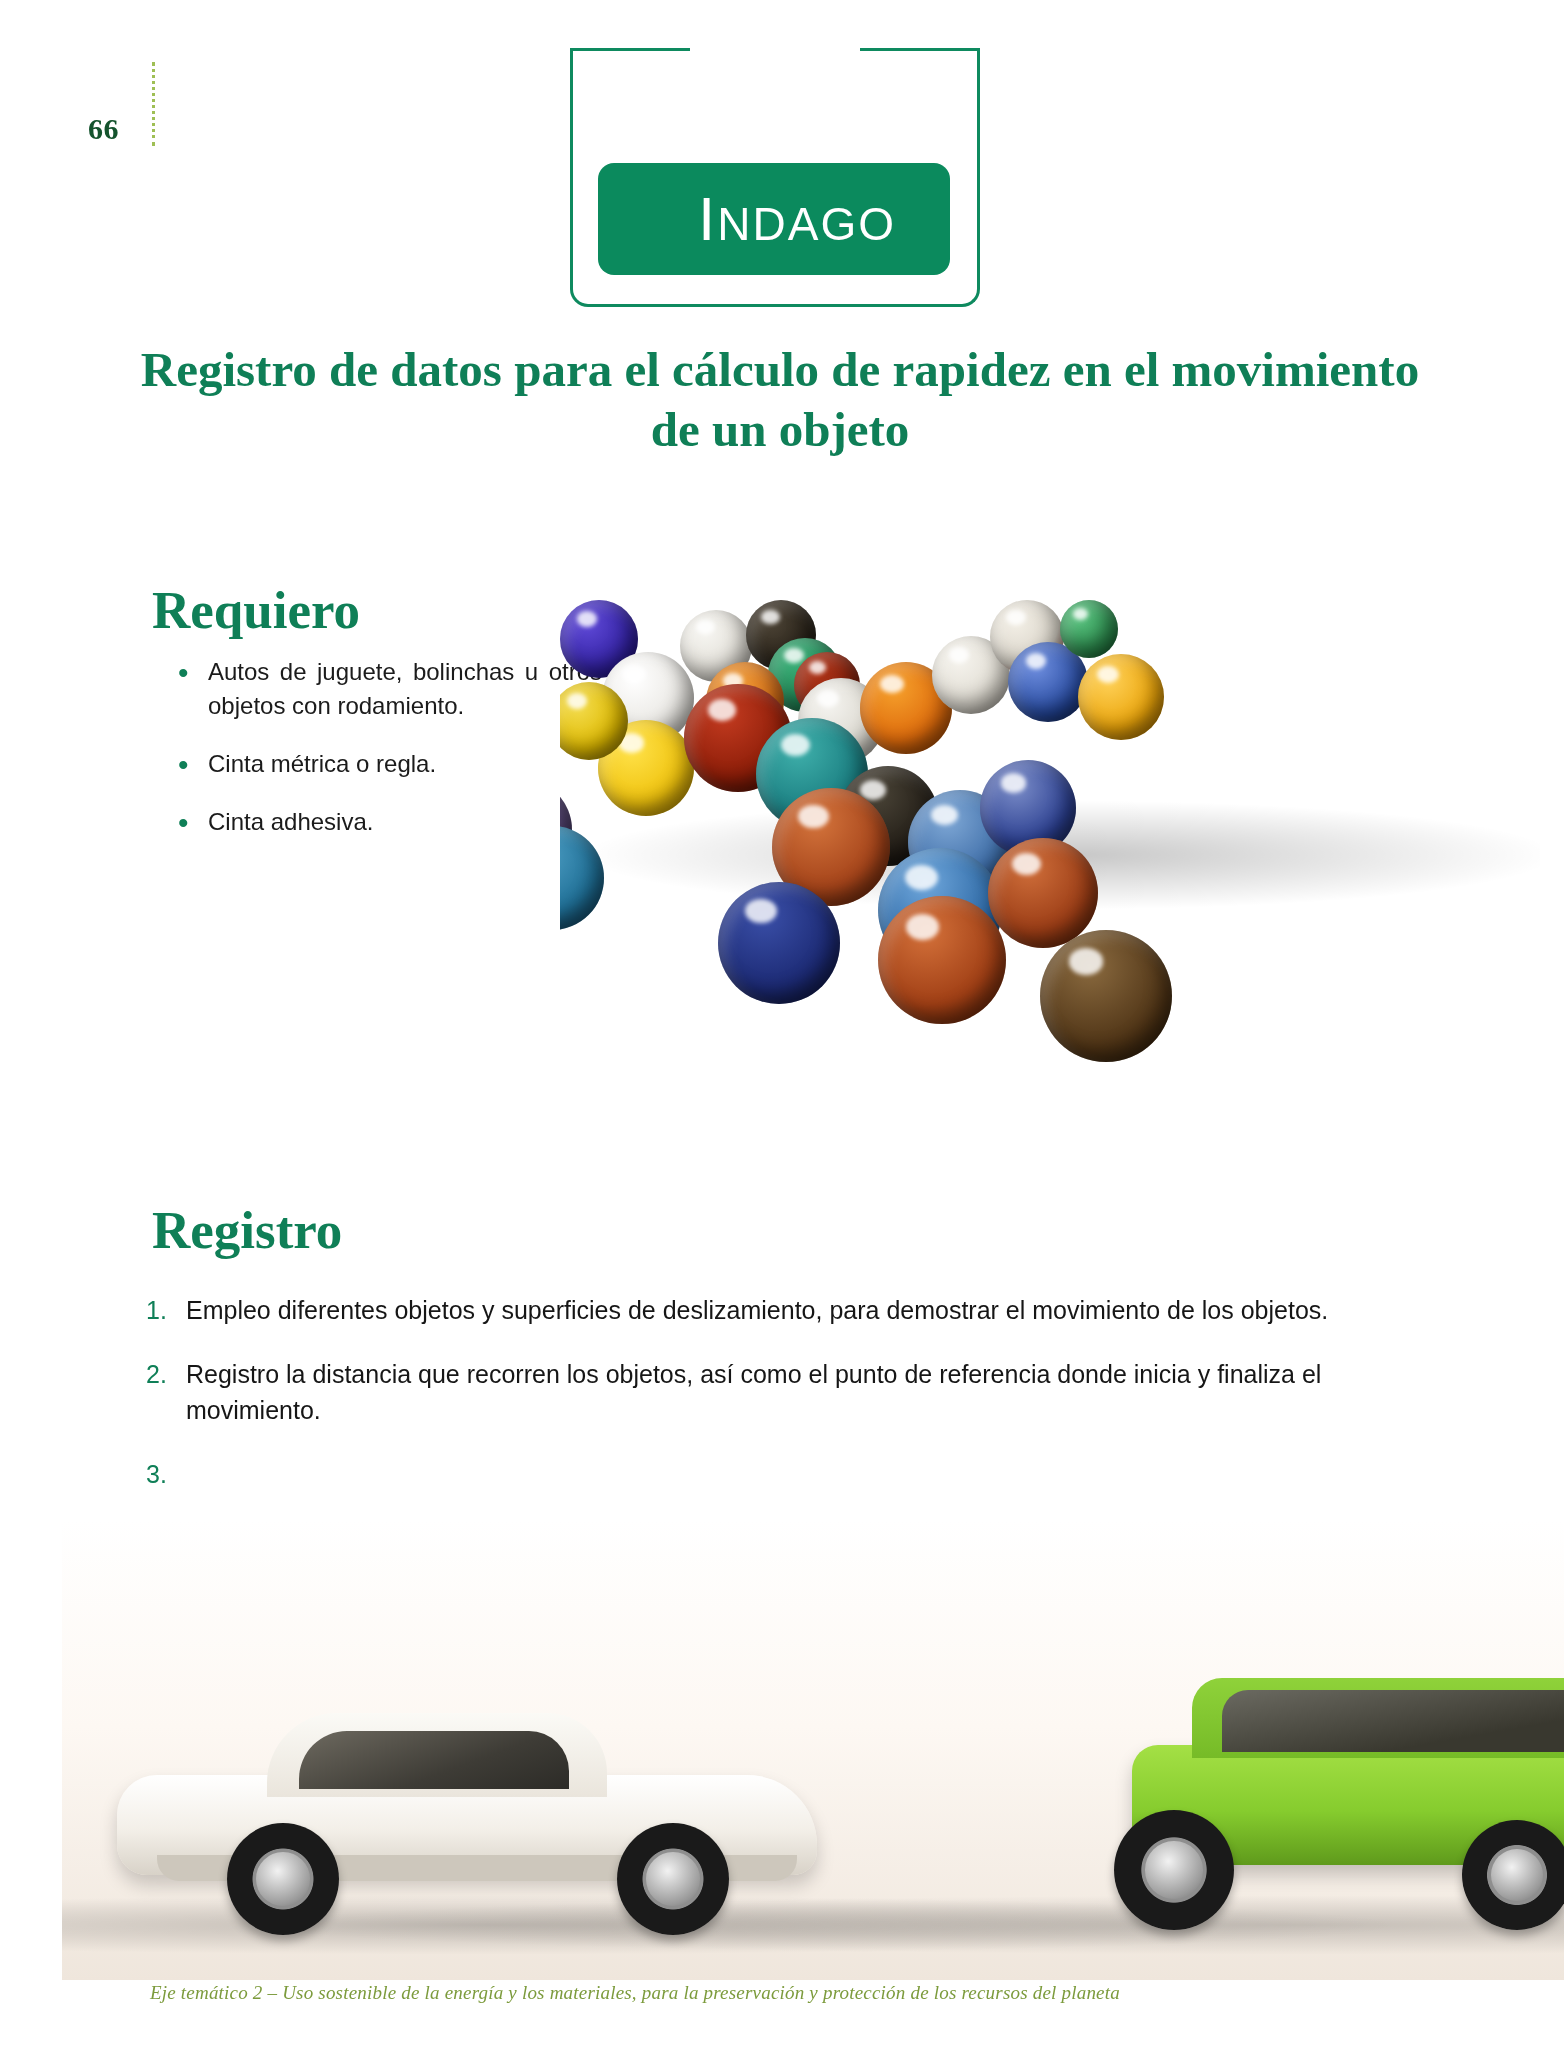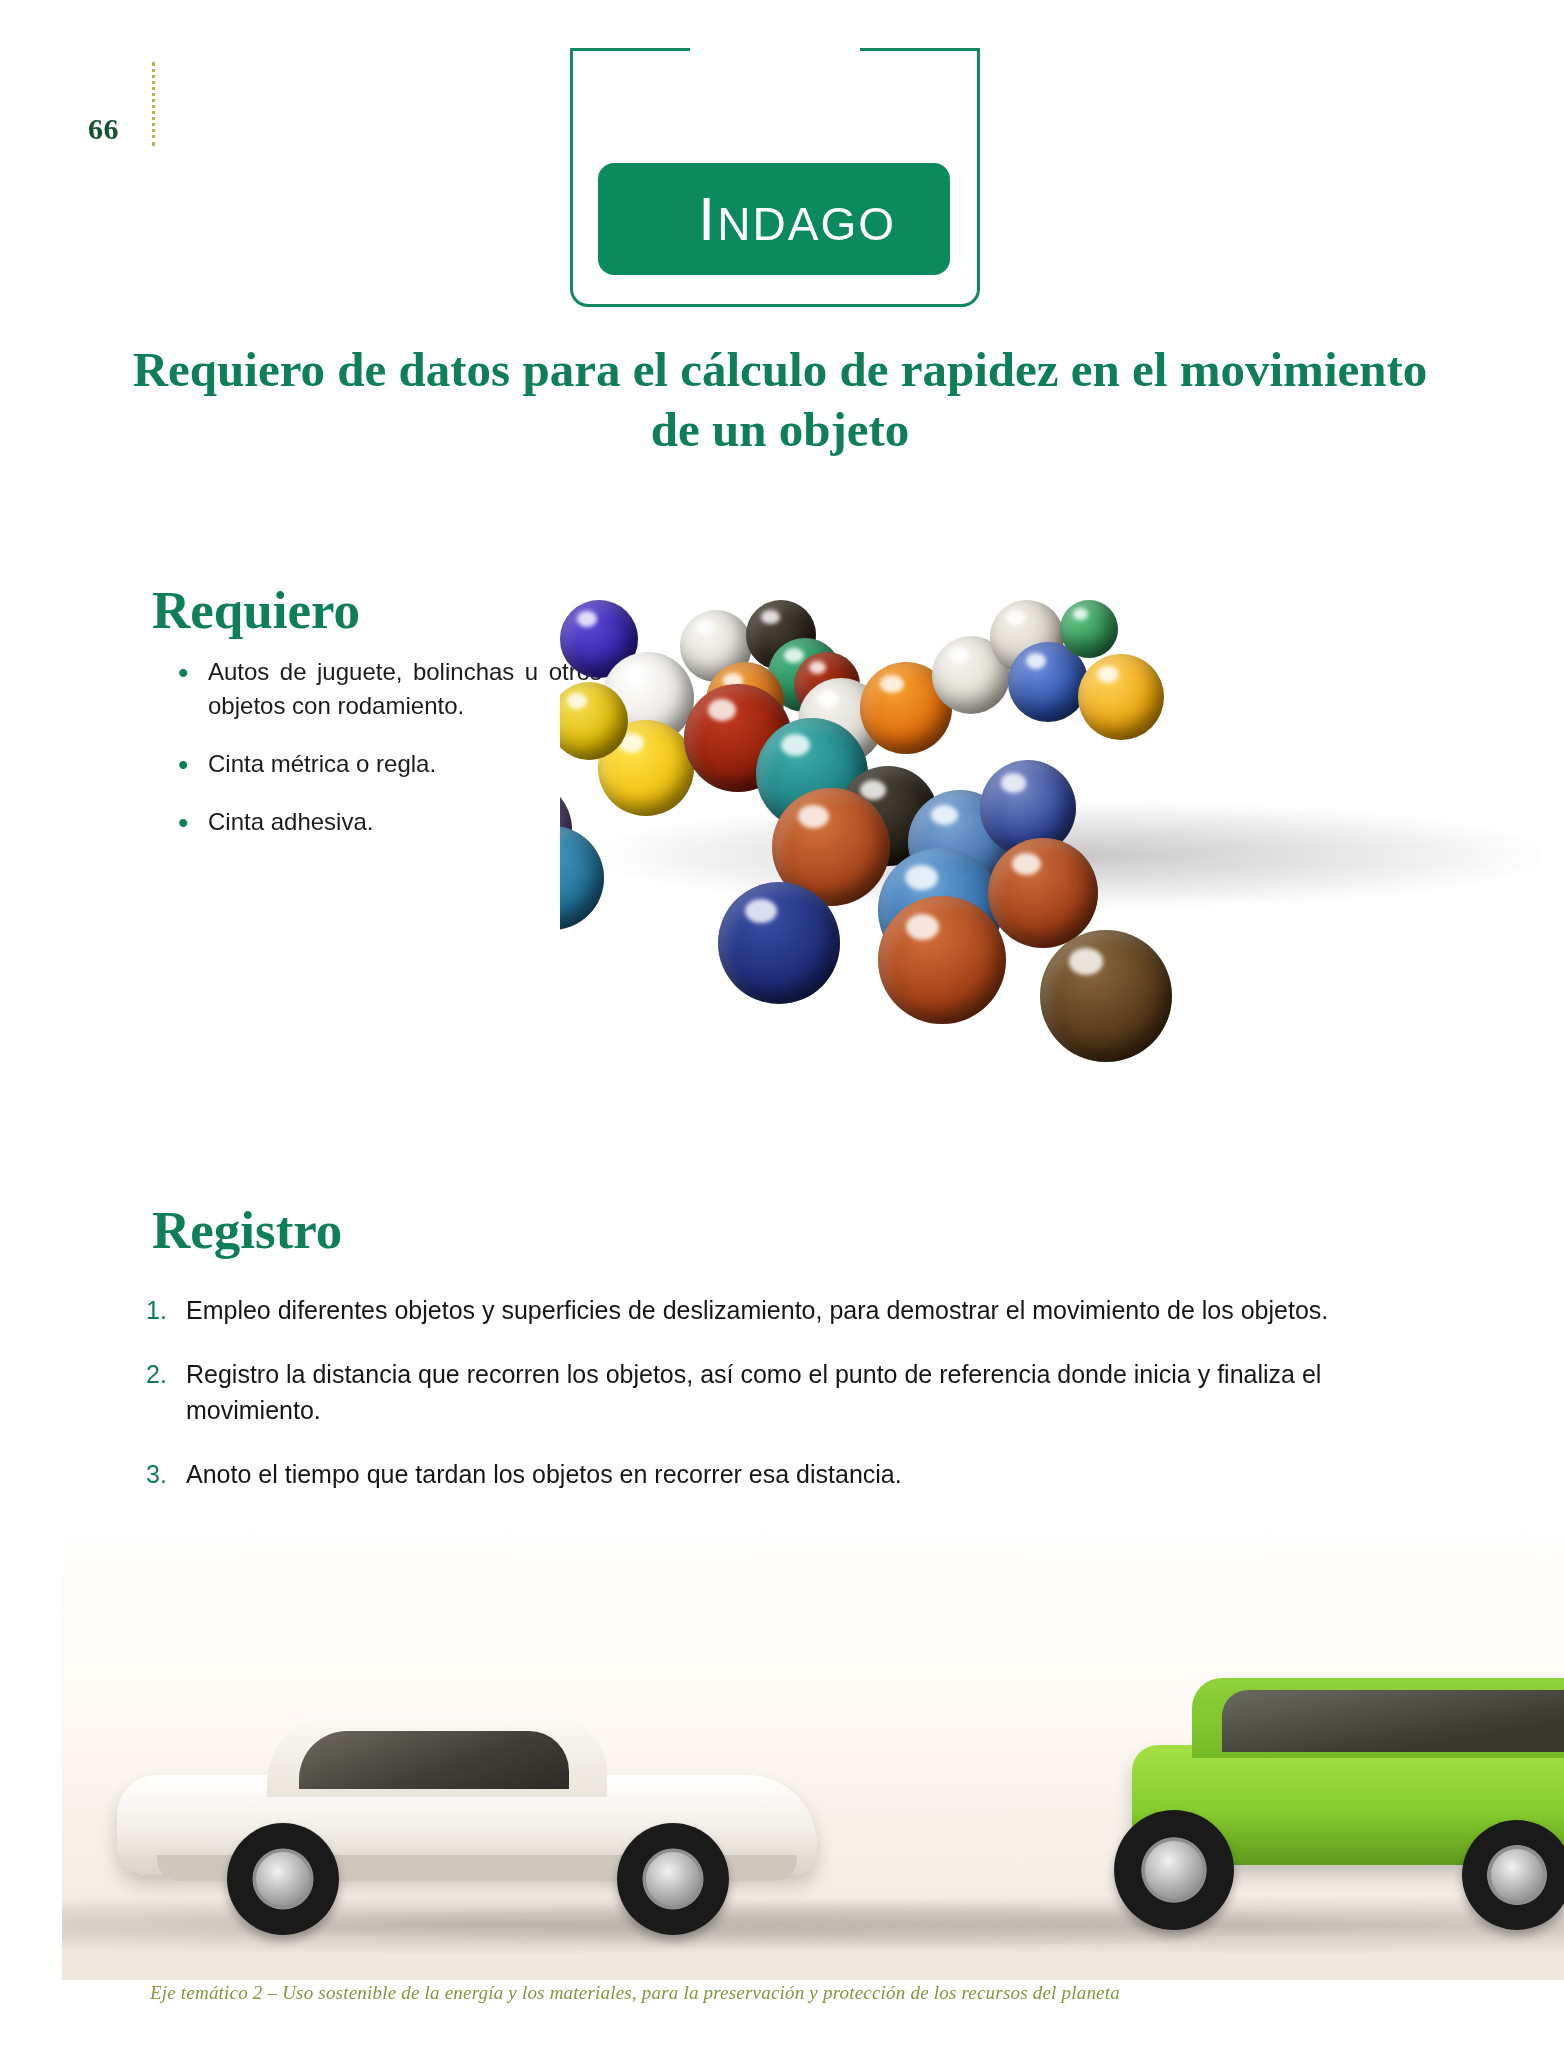--- a/index.html
+++ b/index.html
@@ -346,21 +346,21 @@
 <div class="page">
 
   <div class="page-number-rule"></div>
   <div class="page-number">66</div>
 
   <div class="badge-frame"></div>
   <div class="badge">
     <span class="badge-label"><span class="cap">I</span><span>NDAGO</span></span>
   </div>
 
-  <div class="doc-title">Requiero de datos para el cálculo de rapidez en el movimiento de un objeto</div>
+  <div class="doc-title">Registro de datos para el cálculo de rapidez en el movimiento de un objeto</div>
 
   <div class="section-heading requiero-heading">Requiero</div>
   <ul class="requiero-list">
     <li>Autos de juguete, bolinchas u otros objetos con rodamiento.</li>
     <li>Cinta métrica o regla.</li>
     <li>Cinta adhesiva.</li>
   </ul>
 
   <div class="marbles-photo">
 
@@ -404,21 +404,20 @@
     <li>
       <span class="num">1.</span>
       <span>Empleo diferentes objetos y superficies de deslizamiento, para demostrar el movimiento de los objetos.</span>
     </li>
     <li>
       <span class="num">2.</span>
       <span>Registro la distancia que recorren los objetos, así como el punto de referencia donde inicia y finaliza el movimiento.</span>
     </li>
     <li>
       <span class="num">3.</span>
-      <span>Anoto el tiempo que tardan los objetos en recorrer esa distancia.</span>
     </li>
   </ul>
 
   <div class="cars-photo">
     <div class="road-shadow"></div>
 
     <div class="car-white">
       <div class="car-white-body"></div>
       <div class="car-white-cabin"></div>
       <div class="car-white-glass"></div>

